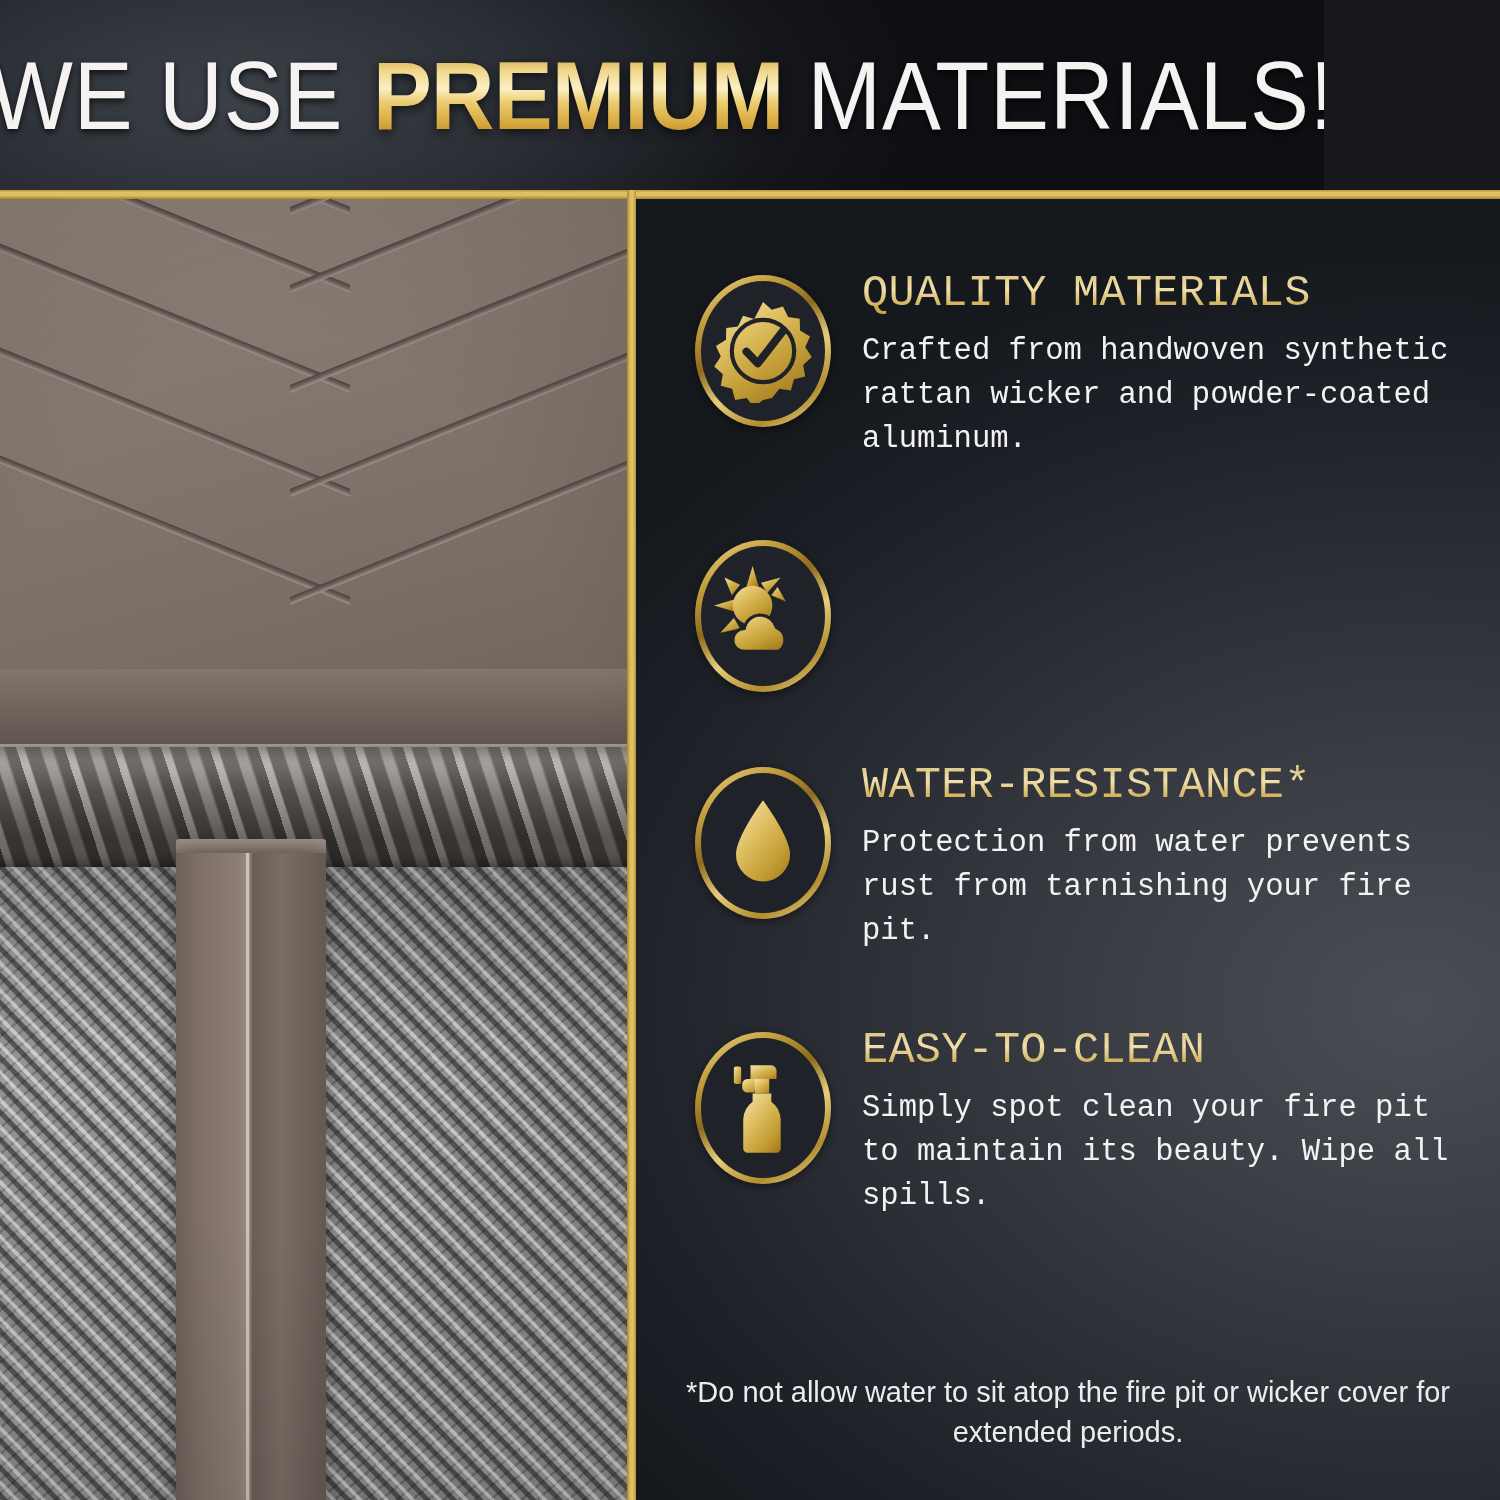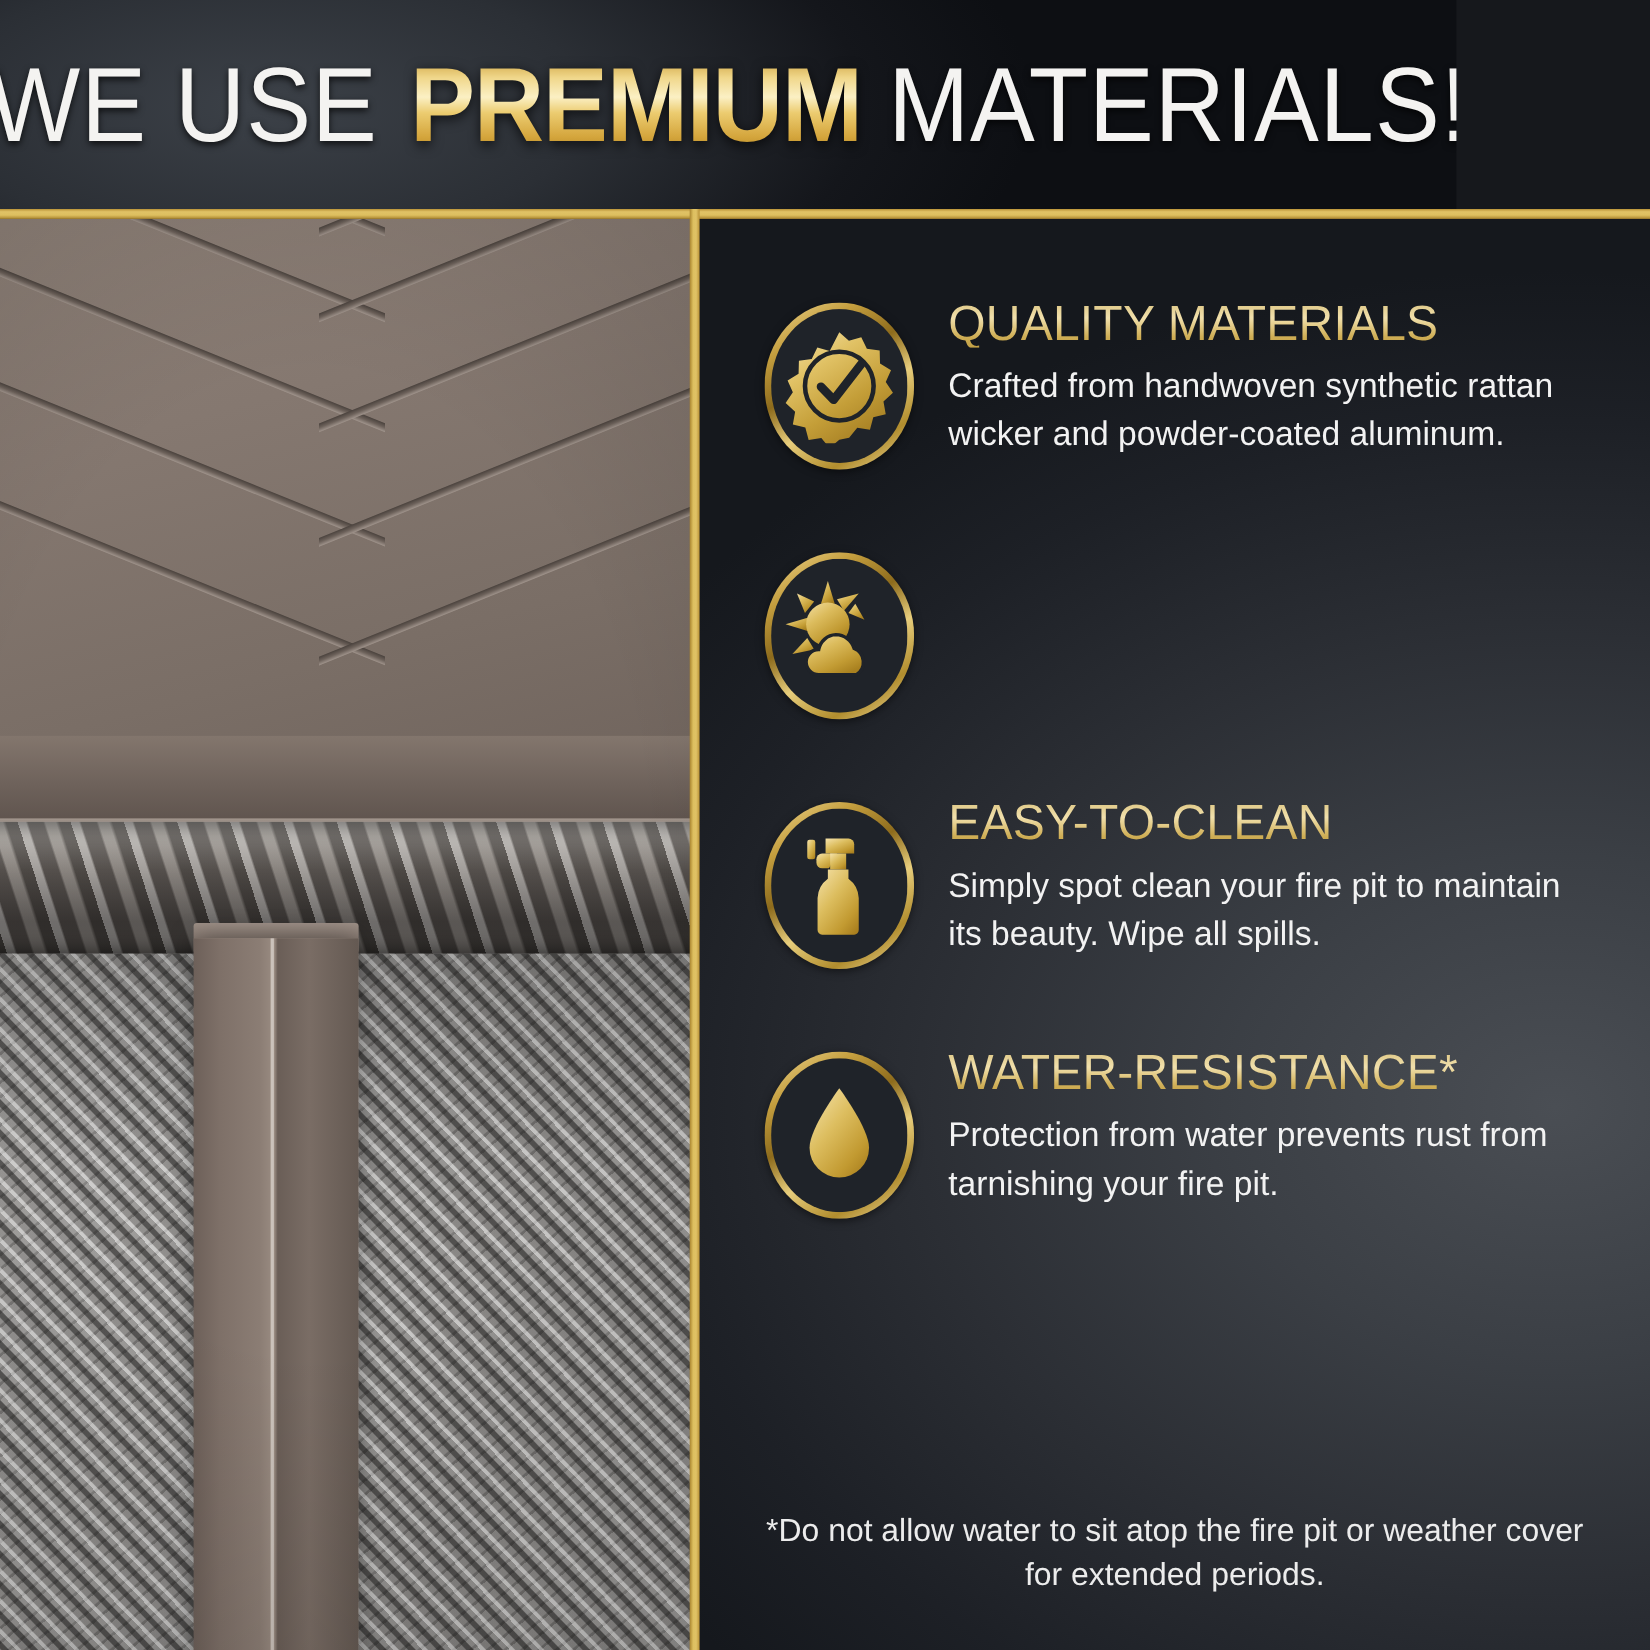--- a/index.html
+++ b/index.html
@@ -194,20 +194,21 @@
     width:864px; height:1301px;
     background:
       radial-gradient(ellipse 1000px 760px at 90% 62%, #4a4e54 0%, #3b3f45 30%, #2b2e34 58%, #1d2026 82%, #15181d 100%);
     overflow:hidden;
   }
 
   .features {
     position:absolute;
     left:0; top:70px;
     width:864px;
+    font-family:Liberation Mono, monospace;
   }
 
   .feature {
     display:flex;
     align-items:flex-start;
     padding:0 34px 0 52px;
     margin-bottom:73px;
     min-height:150px;
   }
 
@@ -392,20 +393,44 @@
             </div>
         </div>
       </div>
 
       <div class="feature">
         <div class="f-icon">
           <div class="ring">
               <div class="ring-in">
             <svg class="glyph" width="104" height="104" viewBox="0 0 100 100">
               <defs>
+                <linearGradient id="gD" x1="0.1" y1="0" x2="0.9" y2="1">
+                  <stop offset="0%" stop-color="#f4e1a6"></stop>
+                  <stop offset="40%" stop-color="#ddbe60"></stop>
+                  <stop offset="78%" stop-color="#c29a31"></stop>
+                  <stop offset="100%" stop-color="#a87e1e"></stop>
+                </linearGradient>
+              </defs>
+              <path fill="url(#gD)" d="M50 9 C50 9 76 44 76 61 a26 26 0 0 1 -52 0 C24 44 50 9 50 9 z"></path>
+            </svg>
+          </div>
+            </div>
+        </div>
+        <div class="f-text">
+          <div class="f-title">WATER-RESISTANCE*</div>
+          <div class="f-desc">Protection from water prevents rust from tarnishing your fire pit.</div>
+        </div>
+      </div>
+
+      <div class="feature">
+        <div class="f-icon">
+          <div class="ring">
+              <div class="ring-in">
+            <svg class="glyph" width="104" height="104" viewBox="0 0 100 100">
+              <defs>
                 <linearGradient id="gS" x1="0.1" y1="0" x2="0.9" y2="1">
                   <stop offset="0%" stop-color="#f3dfa3"></stop>
                   <stop offset="40%" stop-color="#dcbd5e"></stop>
                   <stop offset="78%" stop-color="#c29a31"></stop>
                   <stop offset="100%" stop-color="#a87e1e"></stop>
                 </linearGradient>
               </defs>
               <g fill="url(#gS)">
                 <rect x="22" y="10" width="7" height="17" rx="2"></rect>
                 <path d="M38 9 h20 a5 5 0 0 1 5 5 v8 h-25 z"></path>
@@ -416,42 +441,18 @@
             </svg>
           </div>
             </div>
         </div>
         <div class="f-text">
           <div class="f-title">EASY-TO-CLEAN</div>
           <div class="f-desc">Simply spot clean your fire pit to maintain its beauty. Wipe all spills.</div>
         </div>
       </div>
 
-      <div class="feature">
-        <div class="f-icon">
-          <div class="ring">
-              <div class="ring-in">
-            <svg class="glyph" width="104" height="104" viewBox="0 0 100 100">
-              <defs>
-                <linearGradient id="gD" x1="0.1" y1="0" x2="0.9" y2="1">
-                  <stop offset="0%" stop-color="#f4e1a6"></stop>
-                  <stop offset="40%" stop-color="#ddbe60"></stop>
-                  <stop offset="78%" stop-color="#c29a31"></stop>
-                  <stop offset="100%" stop-color="#a87e1e"></stop>
-                </linearGradient>
-              </defs>
-              <path fill="url(#gD)" d="M50 9 C50 9 76 44 76 61 a26 26 0 0 1 -52 0 C24 44 50 9 50 9 z"></path>
-            </svg>
-          </div>
-            </div>
-        </div>
-        <div class="f-text">
-          <div class="f-title">WATER-RESISTANCE*</div>
-          <div class="f-desc">Protection from water prevents rust from tarnishing your fire pit.</div>
-        </div>
-      </div>
-
     </div>
 
-    <div class="footnote">*Do not allow water to sit atop the fire pit or weather cover for extended periods.</div>
+    <div class="footnote">*Do not allow water to sit atop the fire pit or wicker cover for extended periods.</div>
   </div>
 
 </div>
 
 </body></html>

